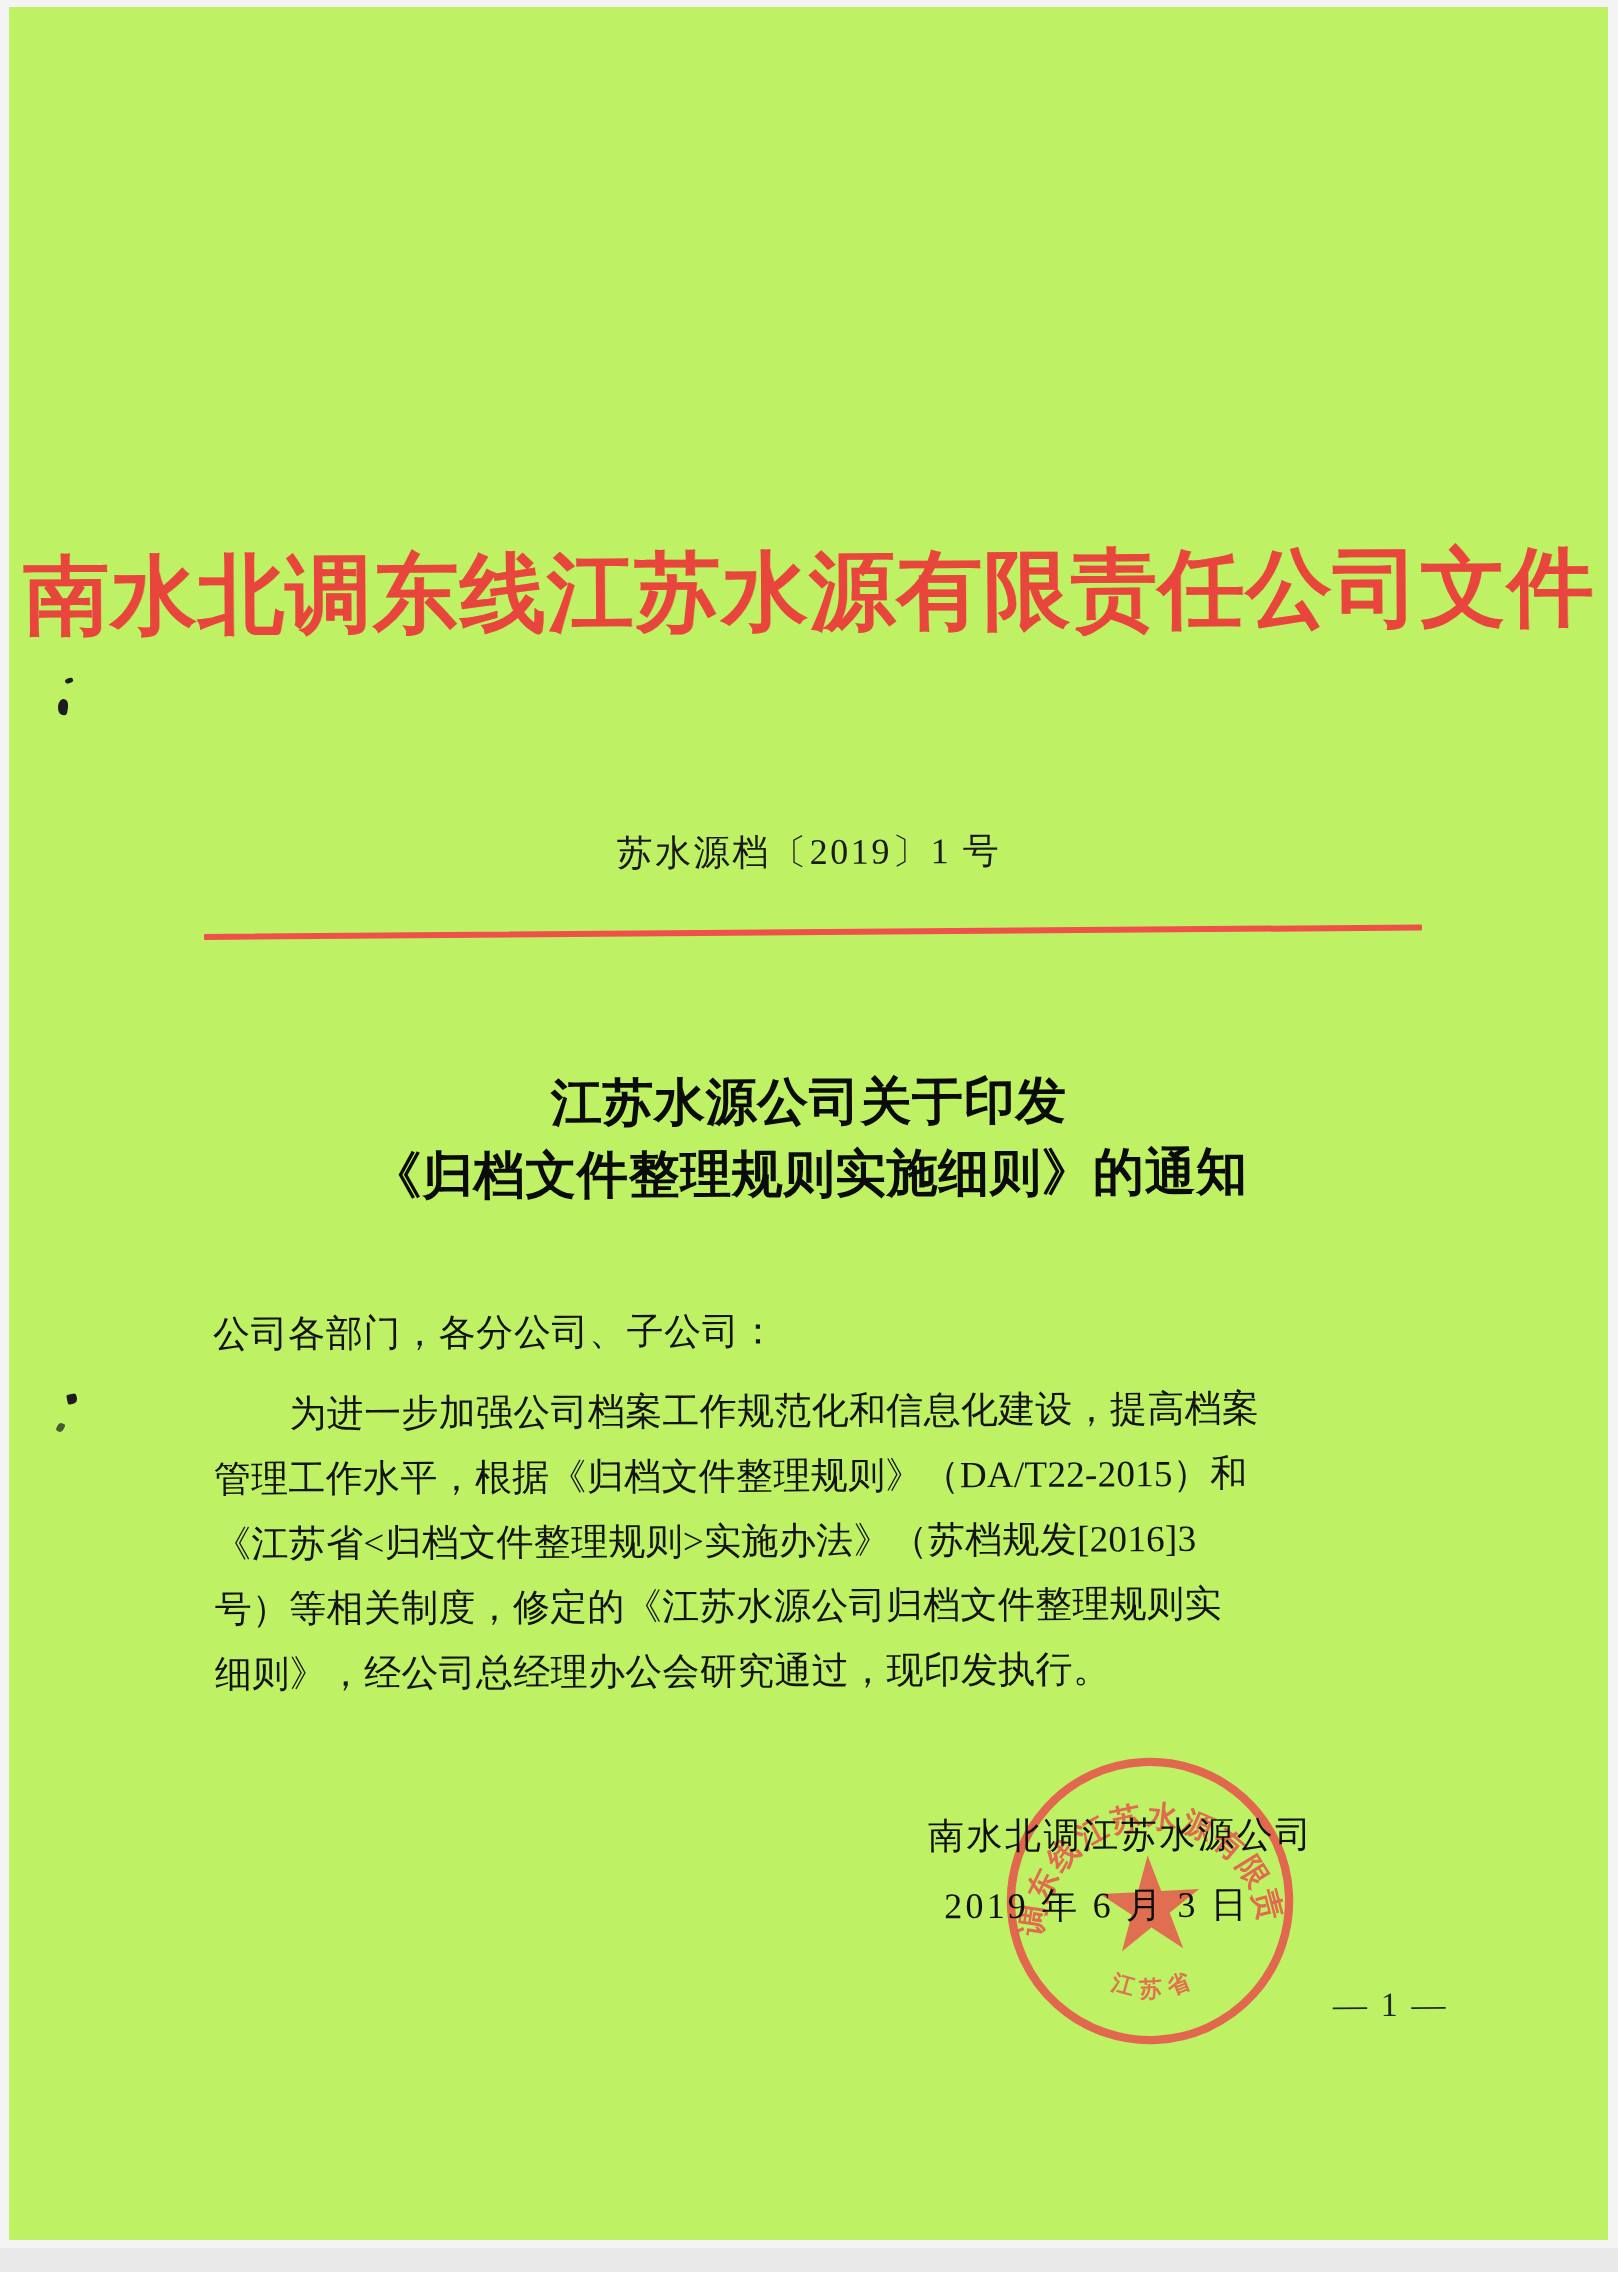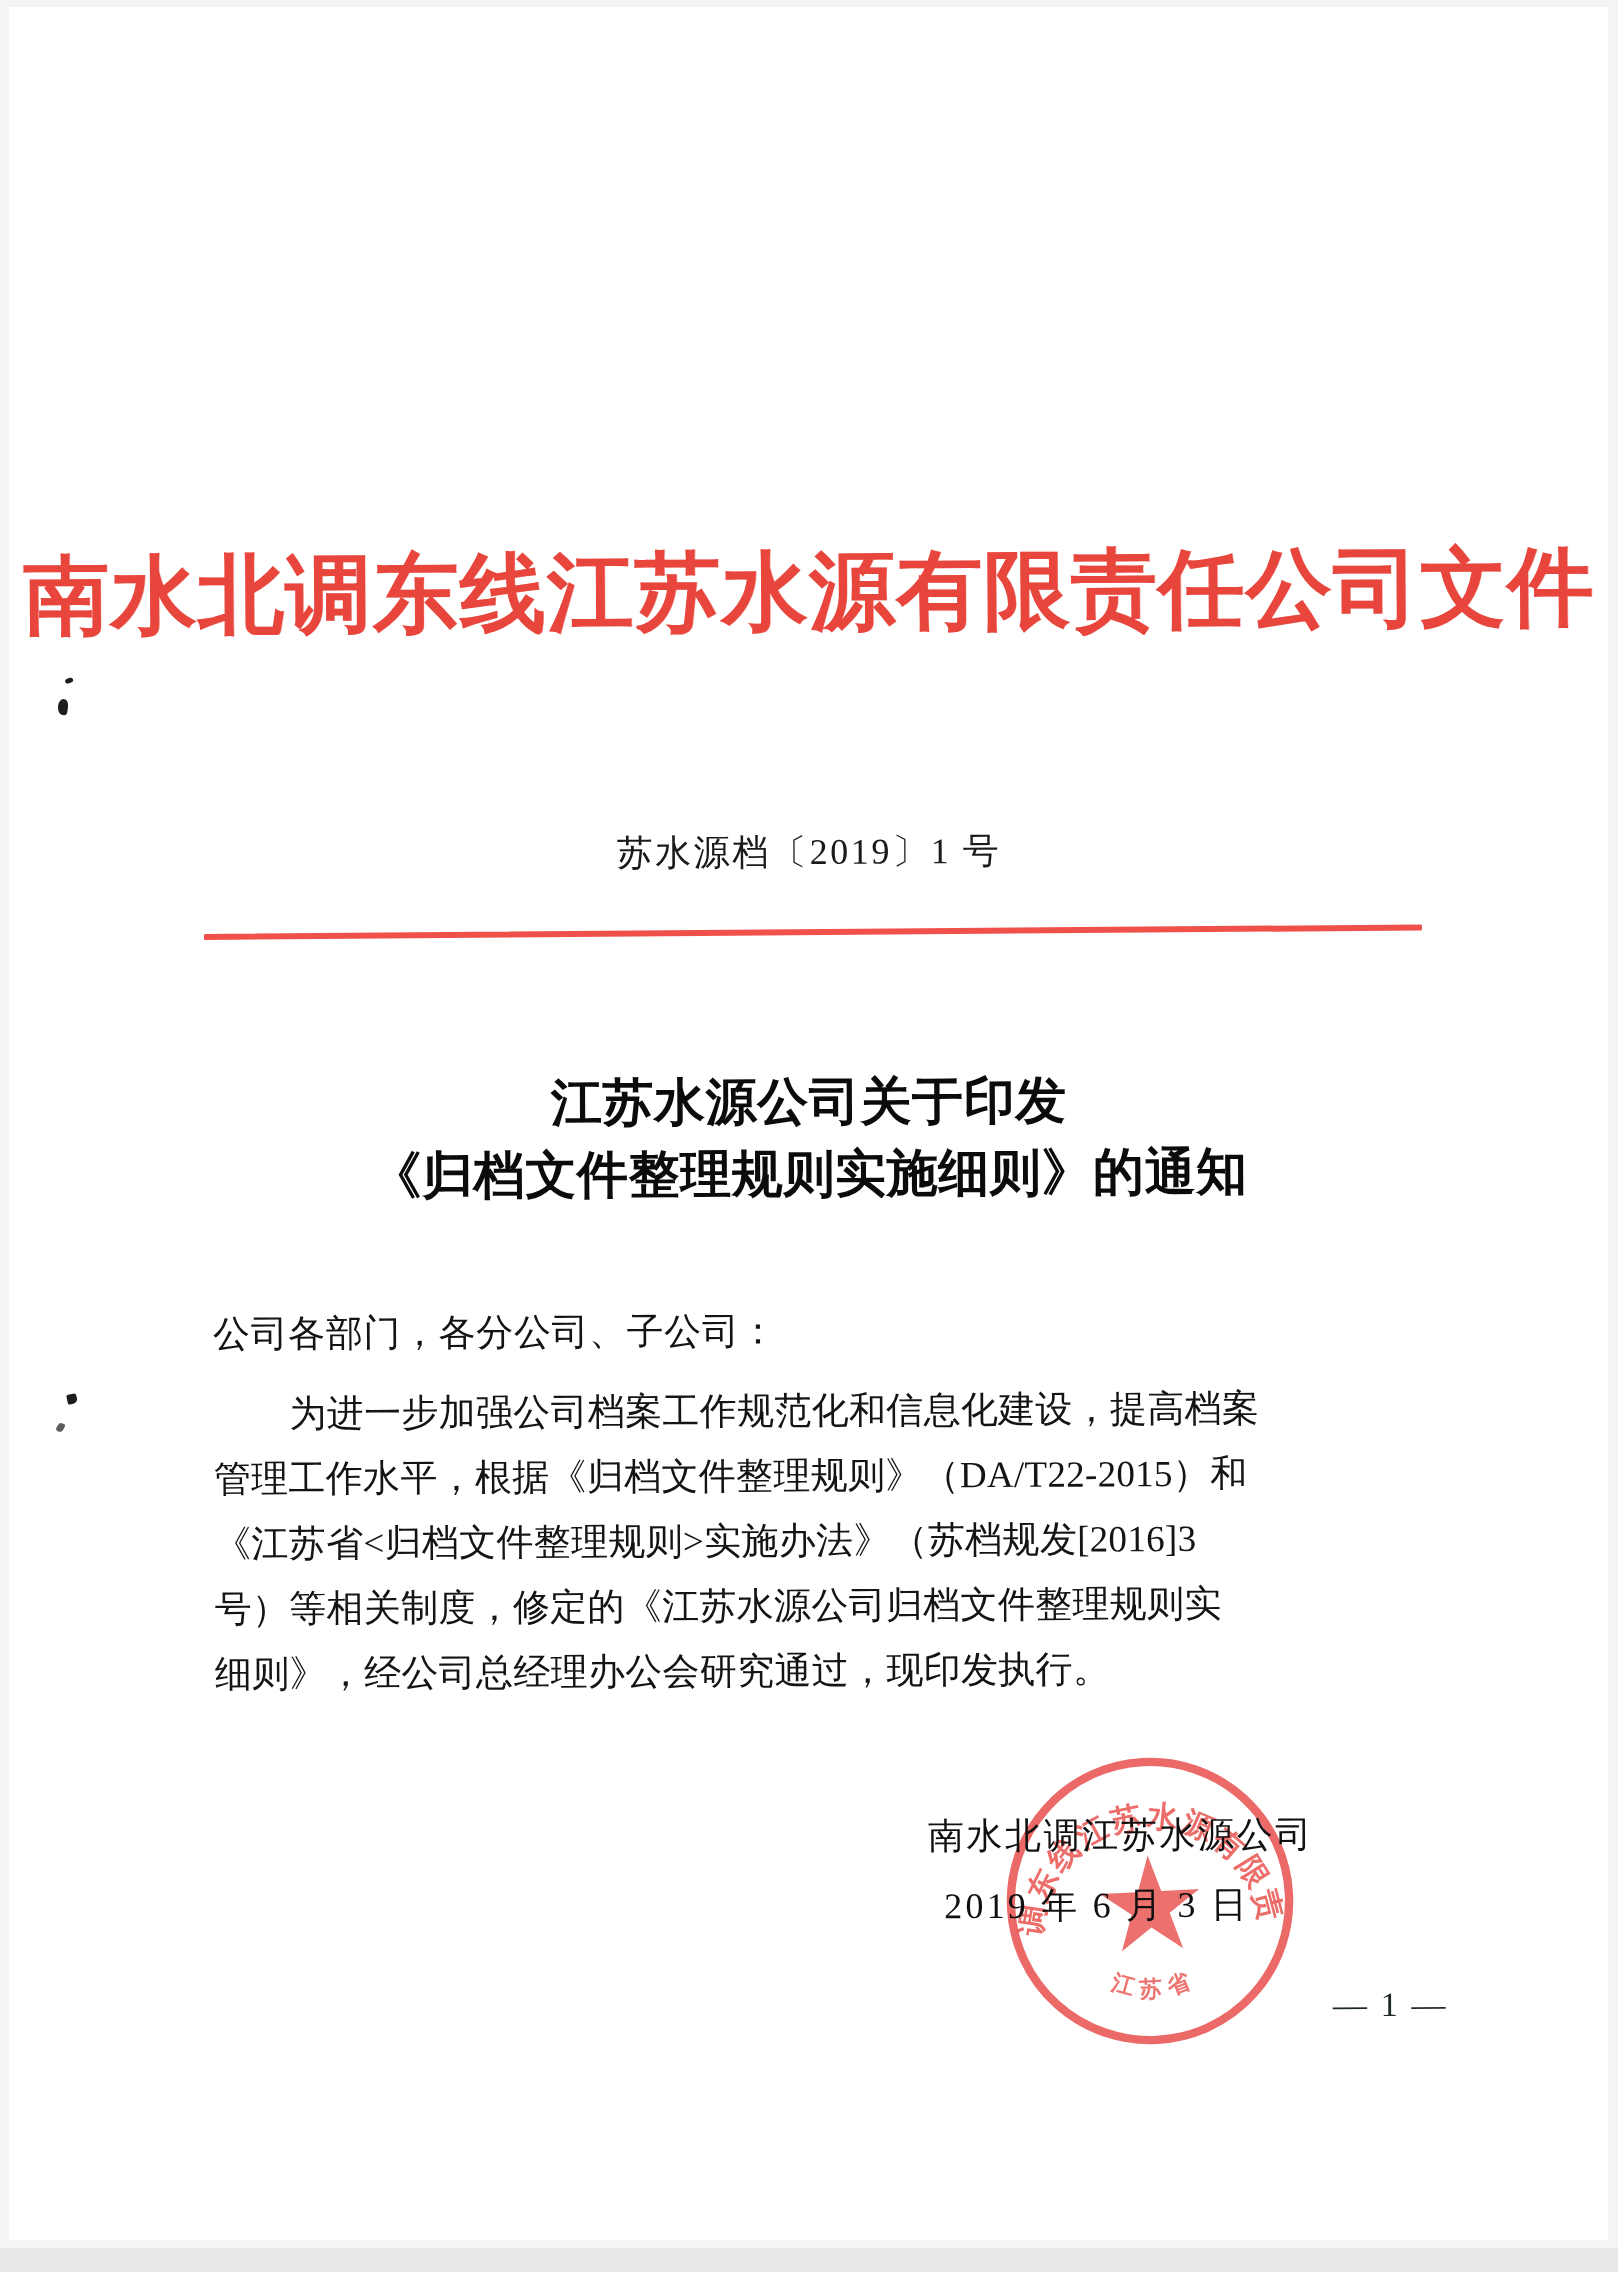--- a/index.html
+++ b/index.html
@@ -9,21 +9,21 @@
   }
   body {
     font-family: "Liberation Serif", "DejaVu Serif", serif;
   }
 
   
   .page {
     position: relative;
     width: 1618px;
     height: 2248px;
-    background: #ffffff;
+    background: #bef264;
     overflow: hidden;
     box-sizing: border-box;
   }
 
   
   .scan-edge-left,
   .scan-edge-right,
   .scan-edge-top,
   .scan-edge-bottom {
     position: absolute;

